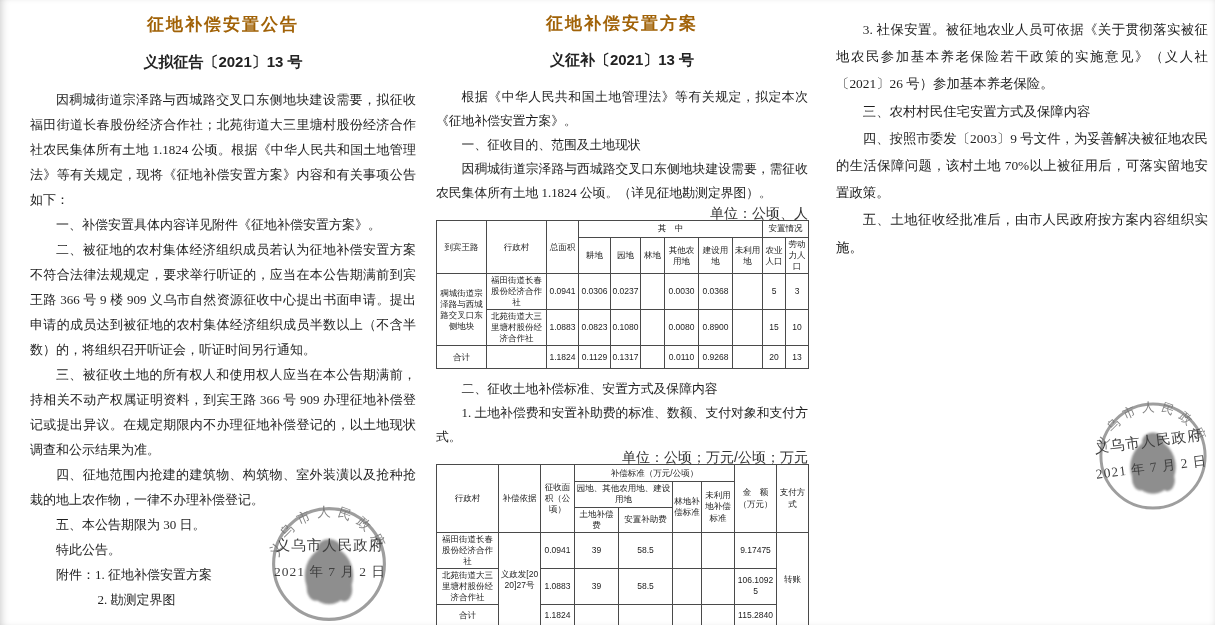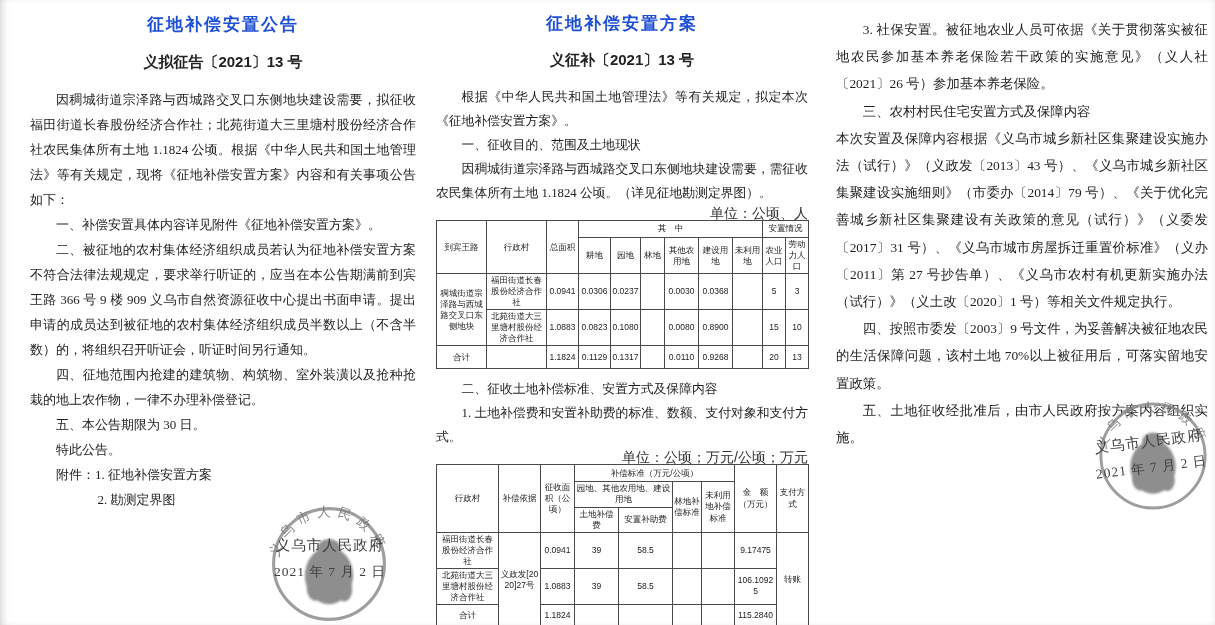--- a/index.html
+++ b/index.html
@@ -7,21 +7,21 @@
     width:1215px;height:625px;position:relative;overflow:hidden;
     background:#ffffff;color:#1e1e1e;
     font-family:"Liberation Serif","DejaVu Serif",serif;
     box-shadow:inset 6px 0 8px -5px rgba(0,0,0,.22), inset -4px 0 6px -4px rgba(0,0,0,.10);
   }
   .col{position:absolute;top:0;}
   .col1{left:30px;width:386px;top:12px;font-size:13px;line-height:25px;}
   .col2{left:436px;width:372px;top:12px;font-size:12.8px;line-height:24px;}
   .col3{left:836px;width:372px;top:16px;font-size:13.4px;line-height:27.2px;}
   .doc-title{font-family:"Liberation Sans","DejaVu Sans",sans-serif;font-weight:bold;
-    font-size:17px;letter-spacing:2px;text-align:center;margin:0 0 12px;color:#1d4ed8;}
+    font-size:17px;letter-spacing:2px;text-align:center;margin:0 0 12px;color:#a16207;}
   .doc-no{font-family:"Liberation Sans","DejaVu Sans",sans-serif;font-weight:bold;
     font-size:15px;text-align:center;margin:0 0 13px;color:#222;}
   p{margin:0;text-align:justify;text-indent:2em;}
   p.noindent{text-indent:0;}
   p.indent5{text-indent:5.2em;}
   .unit-note{font-family:"Liberation Sans","DejaVu Sans",sans-serif;font-size:14px;
     text-align:right;margin:3px 0 1px;line-height:11px;color:#333;}
   table{width:100%;border-collapse:collapse;table-layout:fixed;
     font-family:"Liberation Sans","DejaVu Sans",sans-serif;font-size:8.5px;line-height:1.3;color:#222;}
   th,td{border:1px solid #4a4a4a;padding:1px 1px;text-align:center;vertical-align:middle;
@@ -41,20 +41,21 @@
 </style>
 </head>
 <body>
 
 <div class="col col1">
   <h1 class="doc-title">征地补偿安置公告</h1>
   <div class="doc-no">义拟征告〔2021〕13 号</div>
   <p>因稠城街道宗泽路与西城路交叉口东侧地块建设需要，拟征收福田街道长春股份经济合作社；北苑街道大三里塘村股份经济合作社农民集体所有土地 1.1824 公顷。根据《中华人民共和国土地管理法》等有关规定，现将《征地补偿安置方案》内容和有关事项公告如下：</p>
   <p>一、补偿安置具体内容详见附件《征地补偿安置方案》。</p>
   <p>二、被征地的农村集体经济组织成员若认为征地补偿安置方案不符合法律法规规定，要求举行听证的，应当在本公告期满前到宾王路 366 号 9 楼 909 义乌市自然资源征收中心提出书面申请。提出申请的成员达到被征地的农村集体经济组织成员半数以上（不含半数）的，将组织召开听证会，听证时间另行通知。</p>
+  <p>三、被征收土地的所有权人和使用权人应当在本公告期满前，持相关不动产权属证明资料，到宾王路 366 号 909 办理征地补偿登记或提出异议。在规定期限内不办理征地补偿登记的，以土地现状调查和公示结果为准。</p>
   <p>四、征地范围内抢建的建筑物、构筑物、室外装潢以及抢种抢栽的地上农作物，一律不办理补偿登记。</p>
   <p>五、本公告期限为 30 日。</p>
   <p>特此公告。</p>
   <p>附件：1. 征地补偿安置方案</p>
   <p class="indent5">2. 勘测定界图</p>
 </div>
 
 <div class="seal" style="left:262px;top:497px;">
   <svg width="134" height="134" viewBox="0 0 150 150">
     <defs>
@@ -225,21 +226,20 @@
       <td>115.2840</td>
     </tr>
   </tbody>
     </table>
 
 </div>
 
 <div class="col col3">
   <p>3. 社保安置。被征地农业人员可依据《关于贯彻落实被征地农民参加基本养老保险若干政策的实施意见》（义人社〔2021〕26 号）参加基本养老保险。</p>
   <p>三、农村村民住宅安置方式及保障内容</p>
-  <p class="noindent">本次安置及保障内容根据《义乌市城乡新社区集聚建设实施办法（试行）》（义政发〔2013〕43 号）、《义乌市城乡新社区集聚建设实施细则》（市委办〔2014〕79 号）、《关于优化完善城乡新社区集聚建设有关政策的意见（试行）》（义委发〔2017〕31 号）、《义乌市城市房屋拆迁重置价标准》（义办〔2011〕第 27 号抄告单）、《义乌市农村有机更新实施办法（试行）》（义土改〔2020〕1 号）等相关文件规定执行。</p>
   <p>四、按照市委发〔2003〕9 号文件，为妥善解决被征地农民的生活保障问题，该村土地 70%以上被征用后，可落实留地安置政策。</p>
   <p>五、土地征收经批准后，由市人民政府按方案内容组织实施。</p>
 </div>
 
 <div class="seal" style="left:1090px;top:393px;">
   <svg width="126" height="126" viewBox="0 0 150 150">
     <defs>
       <filter id="blurR">
           <feGaussianBlur stdDeviation="1.4"></feGaussianBlur>
         </filter>

